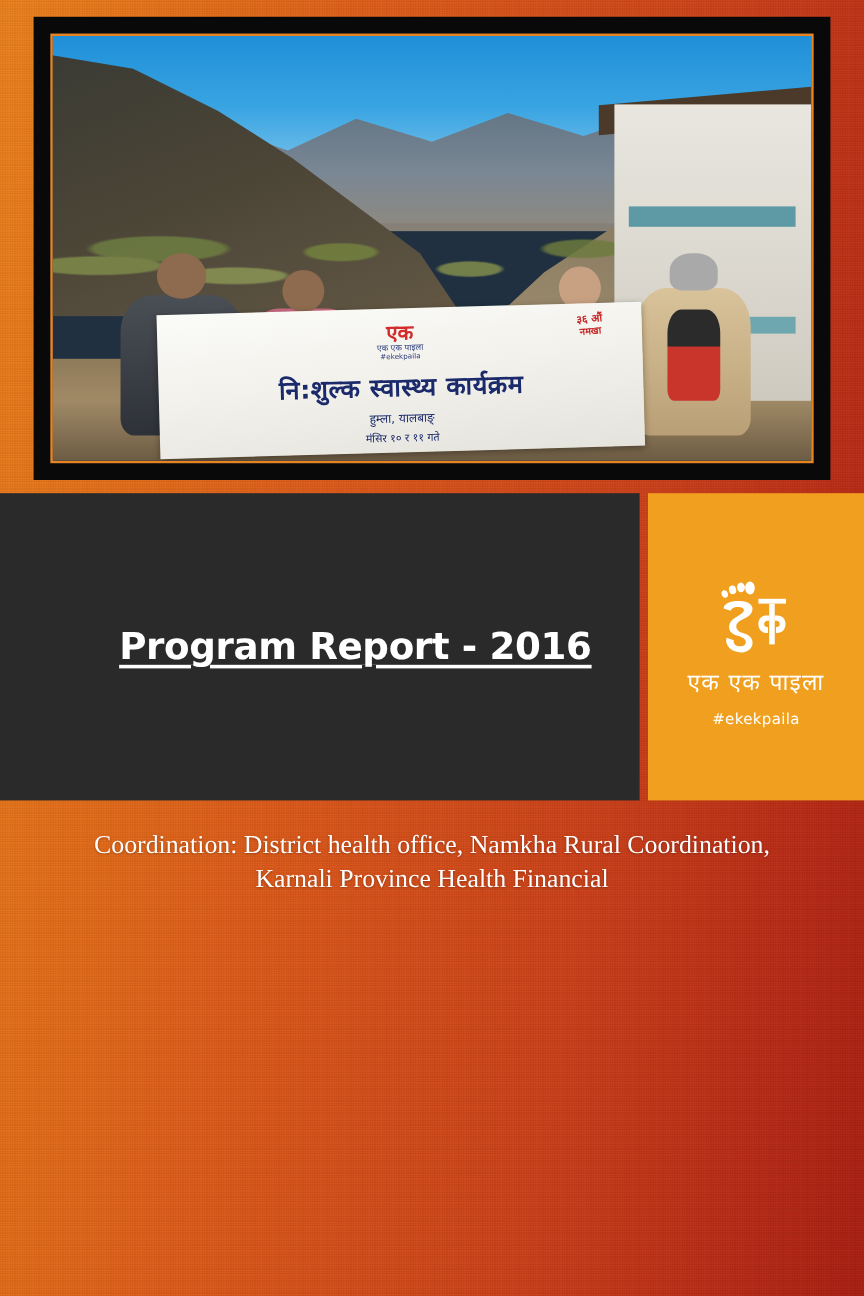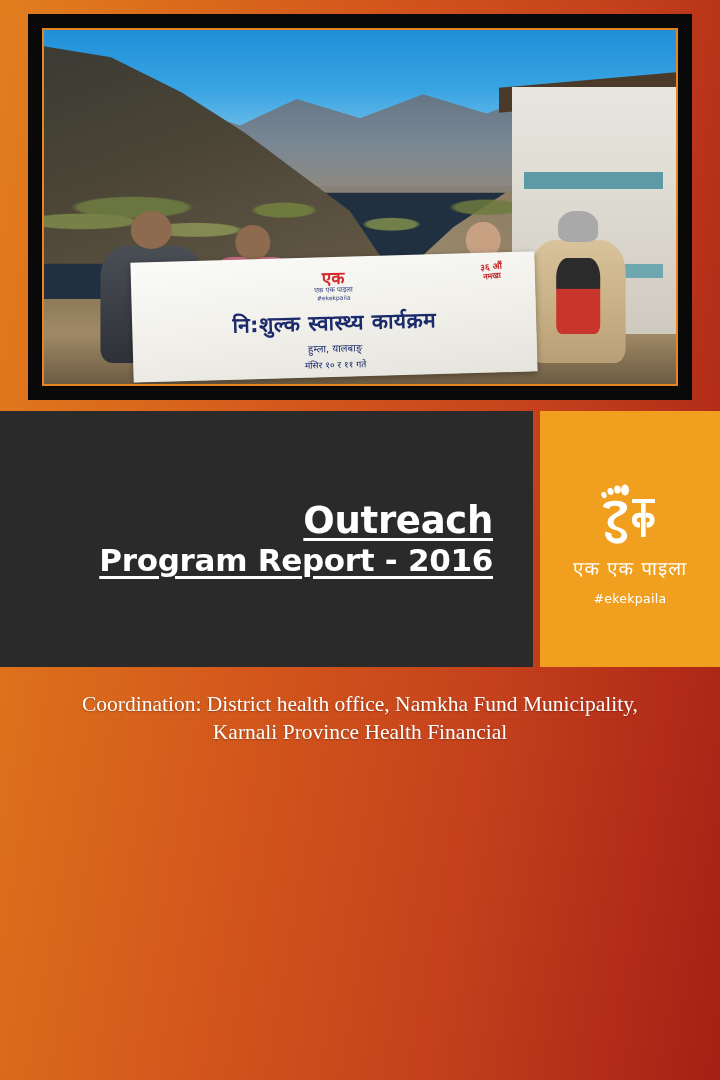--- a/index.html
+++ b/index.html
@@ -332,21 +332,20 @@
         </div>
         <div class="banner-main" style="font-size:21px;">नि:शुल्क स्वास्थ्य कार्यक्रम</div>
         <div class="banner-loc" style="font-size:10px;">हुम्ला, यालबाङ्</div>
         <div class="banner-date" style="font-size:9px;">मंसिर १० र ११ गते</div>
       </div>
     </div>
   </div>
 </div>
 
 <div class="title-panel">
-  <div class="title-line title-big">Outreach</div>
   <div class="title-line title-small">Program Report - 2016</div>
 </div>
 
 <div class="logo-panel">
   <div class="logo-mark">
     <svg viewBox="0 0 78 66" width="78" height="66" aria-hidden="true">
 
       <ellipse cx="13" cy="12" rx="2.6" ry="3.2" fill="#FFFFFF" transform="rotate(-18 13 12)"></ellipse>
       <ellipse cx="19.5" cy="8.5" rx="3" ry="3.6" fill="#FFFFFF" transform="rotate(-14 19.5 8.5)"></ellipse>
       <ellipse cx="26.5" cy="6.5" rx="3.3" ry="4" fill="#FFFFFF" transform="rotate(-8 26.5 6.5)"></ellipse>
@@ -366,15 +365,15 @@
       <path d="M54.6 34.5 C57.4 34, 58.8 35.2, 58.8 37 C58.8 38.7, 57.6 39.8, 55.6 39.5
                L55.6 44.5 C60.6 45, 63.6 41.5, 63.6 37 C63.6 32.5, 60.6 29, 54.6 30 Z" fill="#FFFFFF"></path>
       <rect x="41" y="16" width="23" height="4" fill="#FFFFFF"></rect>
     </svg>
   </div>
   <div class="logo-tagline">एक एक पाइला</div>
   <div class="logo-hash">#ekekpaila</div>
 </div>
 
 <div class="details">
-  <div>Coordination: District health office, Namkha Fund Municipality,</div>
+  <div>Coordination: District health office, Namkha Rural Coordination,</div>
   <div>Karnali Province Health Financial</div>
 </div>
 
 </body></html>

